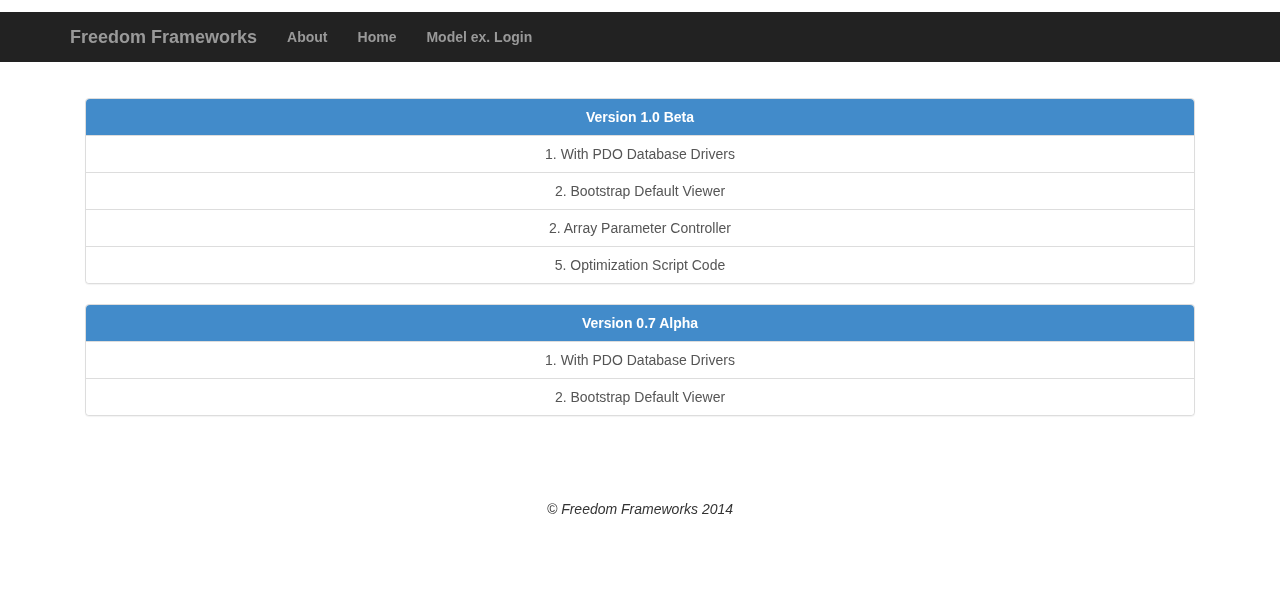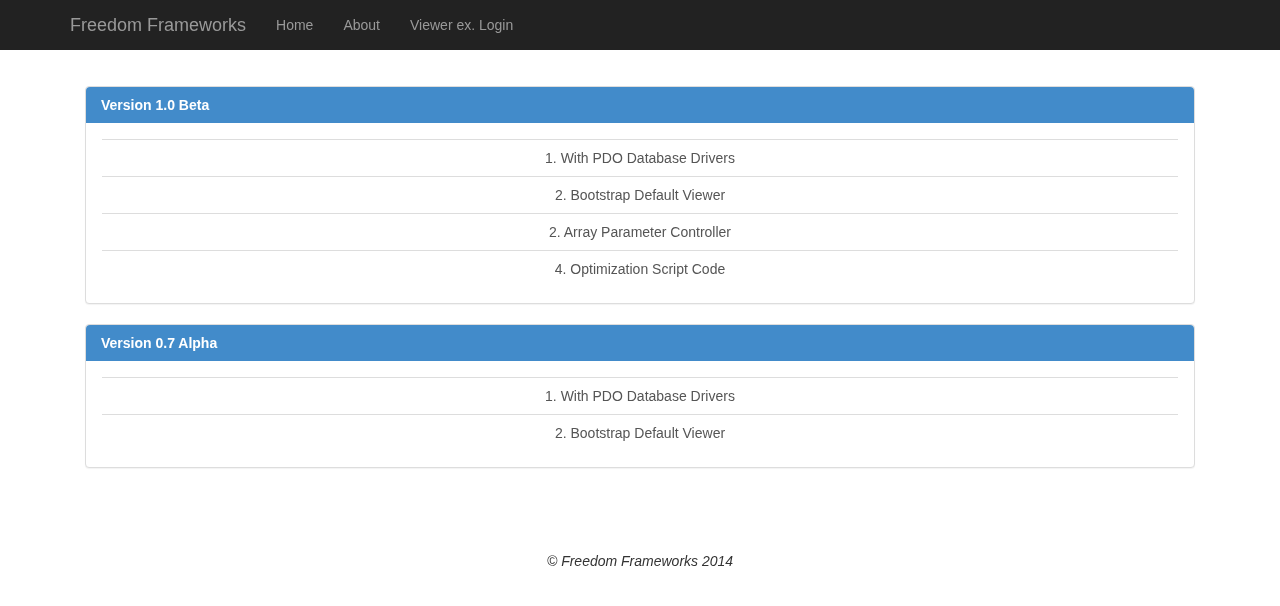--- a/index.html
+++ b/index.html
@@ -10,24 +10,25 @@
       background: #fff;
     }
     .navbar {
       background-color: #222;
       min-height: 50px;
       padding: 0;
       border: none;
     }
     .navbar-inner {
       max-width: 1170px;
-      margin: 0 auto;
+      margin: 12px auto;
       padding: 0 15px;
       display: flex;
       align-items: flex-end;
+      font-weight: bold;
     }
     .navbar-brand {
       color: #999;
       font-size: 18px;
       line-height: 20px;
       padding: 15px 15px 15px 0;
       text-decoration: none;
       cursor: pointer;
     }
     .nav-list {
@@ -58,24 +59,25 @@
       border-radius: 4px;
       box-shadow: 0 1px 1px rgba(0,0,0,.05);
     }
     .panel-heading {
       color: #fff;
       background-color: #428bca;
       border-top-left-radius: 4px;
       border-top-right-radius: 4px;
       padding: 10px 15px;
       font-weight: bold;
+      text-align: center;
     }
     .list-group {
       list-style: none;
-      margin: 16px;
+      margin: 0;
     }
     .list-group-item {
       position: relative;
       display: block;
       padding: 10px 15px;
       background-color: #fff;
       border-top: 1px solid #ddd;
       text-align: center;
       color: #555;
     }
@@ -91,42 +93,42 @@
     }
   </style>
 </head>
 <body>
 
 <nav class="navbar">
   <div class="navbar-inner">
     <a class="navbar-brand">Freedom Frameworks</a>
     <ul class="nav-list">
       <li>
+          <a>About</a>
+        </li>
+      <li>
           <a>Home</a>
         </li>
       <li>
-          <a>About</a>
-        </li>
-      <li>
-          <a>Viewer ex. Login</a>
+          <a>Model ex. Login</a>
         </li>
     </ul>
   </div>
 </nav>
 
 <div class="container">
   <div class="content-wrap">
 
     <div class="panel">
       <div class="panel-heading">Version 1.0 Beta</div>
       <ul class="list-group">
         <li class="list-group-item">1. With PDO Database Drivers</li>
         <li class="list-group-item">2. Bootstrap Default Viewer</li>
         <li class="list-group-item">2. Array Parameter Controller</li>
-        <li class="list-group-item">4. Optimization Script Code</li>
+        <li class="list-group-item">5. Optimization Script Code</li>
       </ul>
     </div>
 
     <div class="panel">
       <div class="panel-heading">Version 0.7 Alpha</div>
       <ul class="list-group">
         <li class="list-group-item">1. With PDO Database Drivers</li>
         <li class="list-group-item">2. Bootstrap Default Viewer</li>
       </ul>
     </div>

